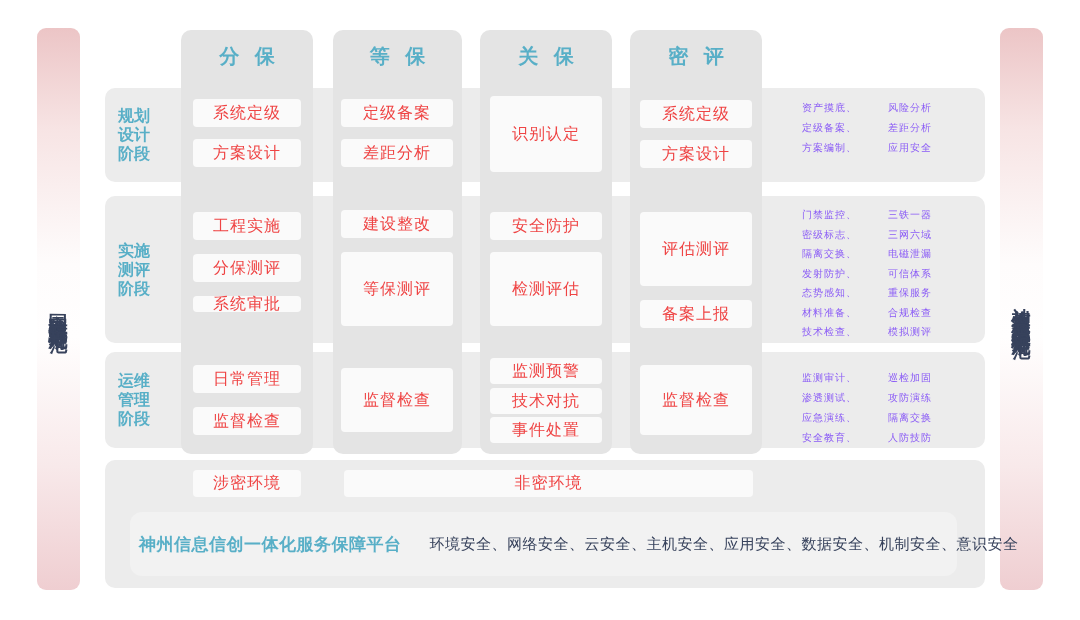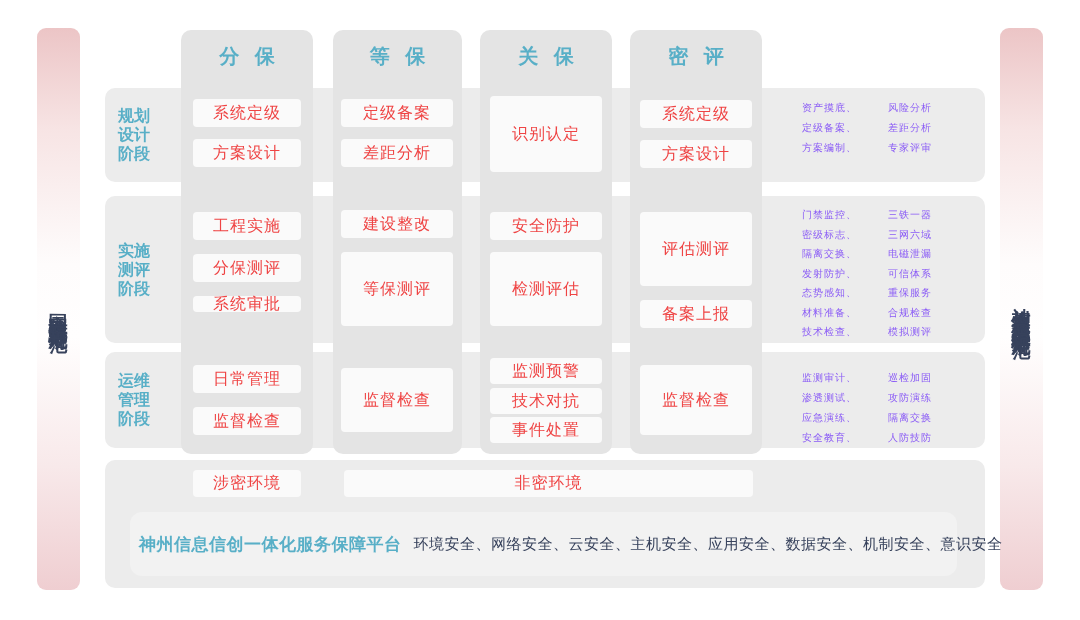--- a/index.html
+++ b/index.html
@@ -42,21 +42,21 @@
     display:grid;grid-template-columns:86px auto;
     color:#8b5cf6;font-size:10px;letter-spacing:1px;
   }
   .notes span{display:block;}
   
   .platform{
     position:absolute;left:130px;top:512px;width:827px;height:64px;background:#f2f2f2;
     border-radius:12px;z-index:3;display:flex;align-items:center;box-sizing:border-box;padding-left:9px;
   }
   .platform .ptitle{color:#58afc7;font-size:17px;font-weight:700;letter-spacing:0.5px;white-space:nowrap;}
-  .platform .pitems{color:#37425c;font-size:15px;margin-left:12px;letter-spacing:0.5px;white-space:nowrap;}
+  .platform .pitems{color:#37425c;font-size:15px;margin-left:28px;letter-spacing:0.5px;white-space:nowrap;}
 </style>
 </head>
 <body>
 
 <div class="canvas">
 
   <div class="side-bar" style="left:37px;">
     <div class="vtext">国家法律法规及标准规范</div>
   </div>
   <div class="side-bar" style="left:1000px;">
@@ -97,21 +97,21 @@
   <div class="box" style="left:341px;top:139px;width:112px;height:28px;">差距分析</div>
   <div class="box" style="left:490px;top:96px;width:112px;height:76px;">识别认定</div>
   <div class="box" style="left:640px;top:100px;width:112px;height:28px;">系统定级</div>
   <div class="box" style="left:640px;top:140px;width:112px;height:28px;">方案设计</div>
   <div class="notes" style="top:98px;line-height:20px;">
     <span>资产摸底、</span>
       <span>风险分析</span>
     <span>定级备案、</span>
       <span>差距分析</span>
     <span>方案编制、</span>
-      <span>专家评审</span>
+      <span>应用安全</span>
   </div>
 
   <div class="box" style="left:193px;top:212px;width:108px;height:28px;">工程实施</div>
   <div class="box" style="left:193px;top:254px;width:108px;height:28px;">分保测评</div>
   <div class="box" style="left:193px;top:296px;width:108px;height:16px;">系统审批</div>
   <div class="box" style="left:341px;top:210px;width:112px;height:28px;">建设整改</div>
   <div class="box" style="left:341px;top:252px;width:112px;height:74px;">等保测评</div>
   <div class="box" style="left:490px;top:212px;width:112px;height:28px;">安全防护</div>
   <div class="box" style="left:490px;top:252px;width:112px;height:74px;">检测评估</div>
   <div class="box" style="left:640px;top:212px;width:112px;height:74px;">评估测评</div>

